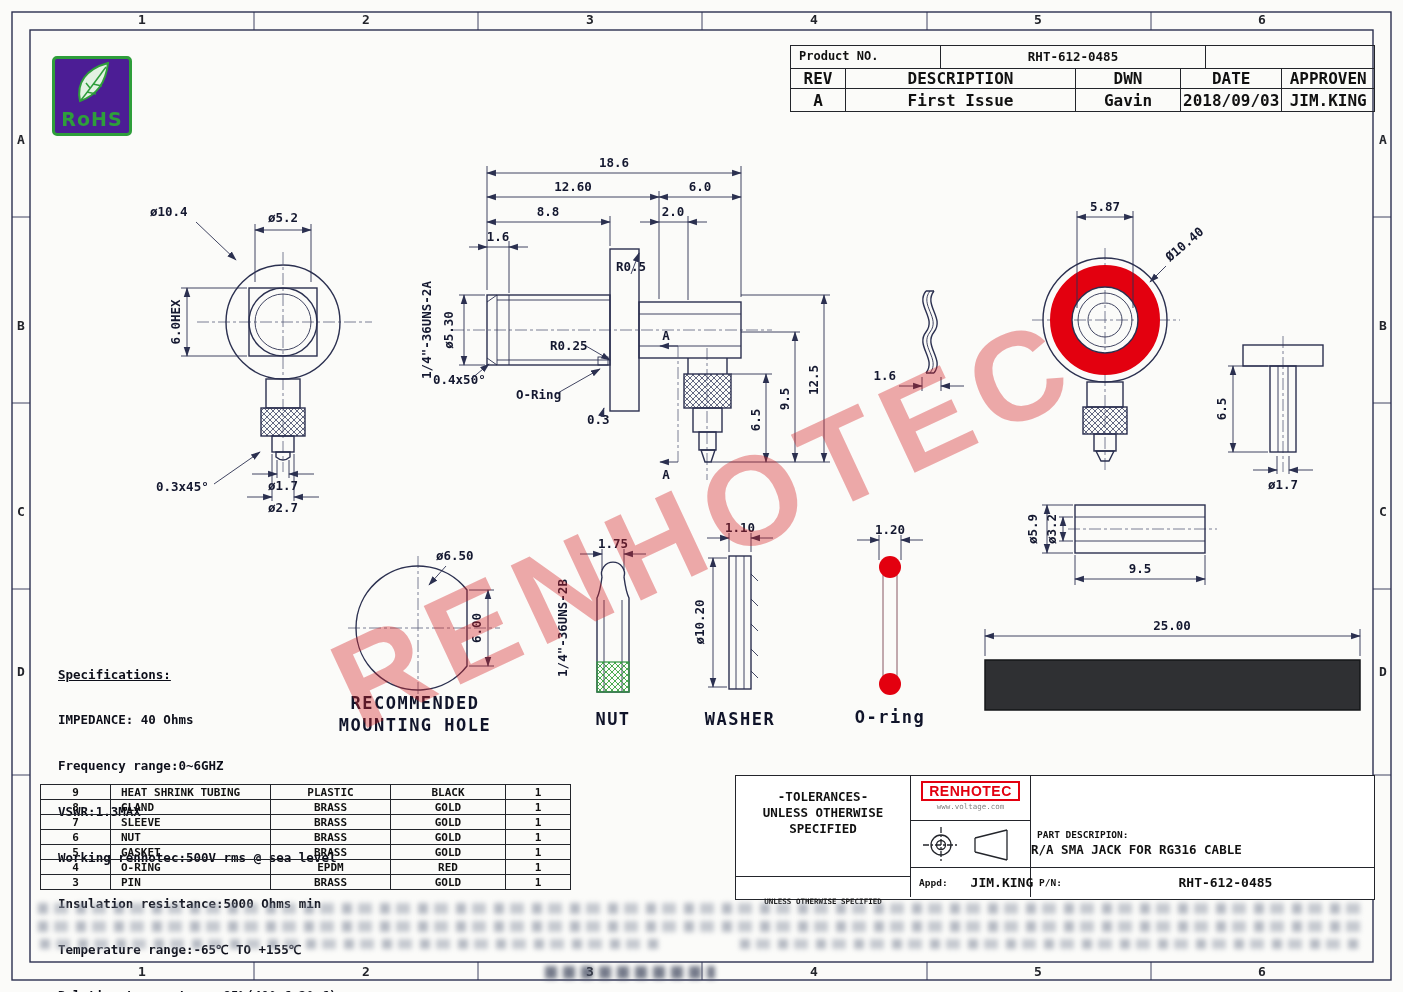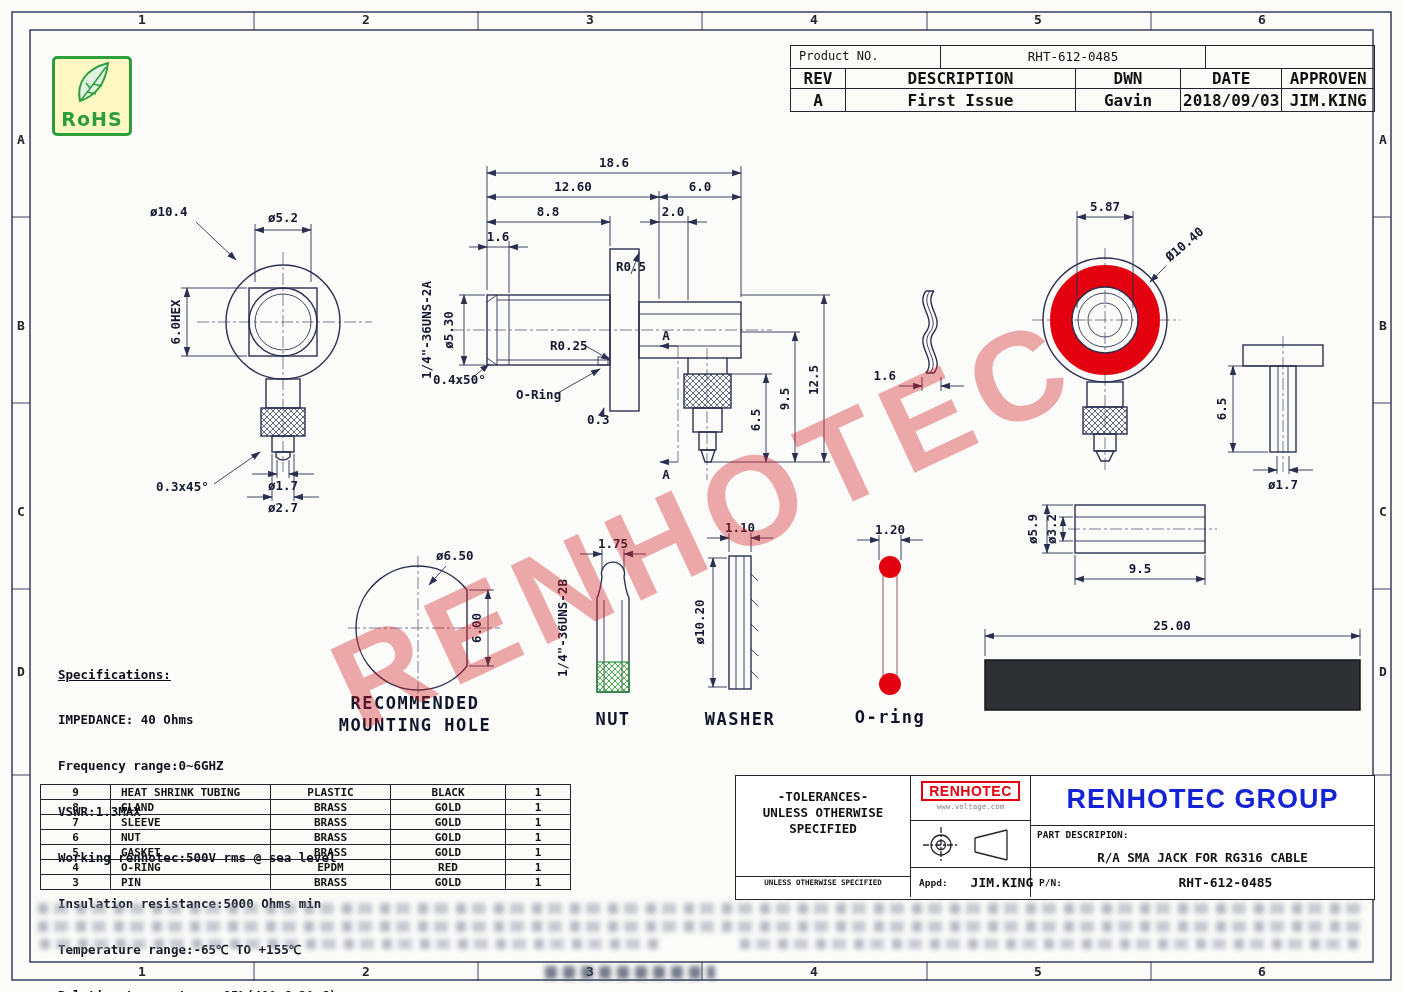--- a/index.html
+++ b/index.html
@@ -11,59 +11,59 @@
   .dimtxt{font-size:12.5px;font-weight:bold;fill:#141830}
   .lbl{font-size:17px;font-weight:bold;fill:#10142a;letter-spacing:1.5px}
   .ln{stroke:#2b3050;stroke-width:1.4;fill:none}
   .lnthin{stroke:#2b3050;stroke-width:0.9;fill:none}
   .dim{stroke:#2b3050;stroke-width:0.9;fill:none}
   .cl{stroke:#5a5f7c;stroke-width:0.8;fill:none;stroke-dasharray:12 3 3 3}
   .red{fill:#e3000f}
   .zone{position:absolute;width:18px;height:18px;font-size:13px;font-weight:bold;
         text-align:center;line-height:18px;color:#23252b}
   
-  .rohs{width:80px;height:80px;border:3px solid #2e9e3b;border-radius:5px;text-align:center;background:#fef9c3}
+  .rohs{width:80px;height:80px;border:3px solid #2e9e3b;border-radius:5px;text-align:center;background:#4c1d95}
   .rohs-text{font-weight:bold;font-size:19px;color:#2e9e3b;letter-spacing:1px;margin-top:-5px;
              font-family:"DejaVu Sans","Liberation Sans",sans-serif}
   
   .revblock{width:585px}
   .revrow1{display:flex;height:23px;border:1.3px solid #23252b;border-bottom:none;
-           font-size:12px;font-weight:normal}
+           font-size:12px;font-weight:bold}
   .revrow1>div{border-right:1.3px solid #23252b;padding:3px 8px}
   .revrow1 .c2{width:265px;text-align:center;font-size:12.5px}
   .revrow1 .c3{flex:1;border-right:none}
   .revtbl{border-collapse:collapse;width:585px;font-size:16px;font-weight:bold}
   .revtbl th,.revtbl td{border:1.3px solid #23252b;text-align:center;padding:0 2px}
   .revtbl th{height:18px}
   .revtbl td{height:23px}
   
   .specs{font-size:12.5px;font-weight:bold;line-height:15.3px;color:#0d0f1a;white-space:pre}
   .specs-title{text-decoration:underline}
   
   .parts{border-collapse:collapse;font-size:11px;font-weight:bold}
   .parts td{border:1.1px solid #23252b;height:15px;text-align:center;padding:0 2px}
   .parts td.nm{text-align:left;padding-left:10px}
   
   .tblock{width:640px;height:125px;border:1.8px solid #23252b;background:#fff}
   .tb-cell{position:absolute}
   .tol{font-size:12.5px;font-weight:bold;text-align:center;padding-top:13px;line-height:16px}
   .tol-small{position:absolute;bottom:0;left:0;width:100%;height:21px;border-top:1.2px solid #23252b;
-             text-align:center;font-size:7.5px;font-weight:bold;padding-top:1px}
+             text-align:center;font-size:7.5px;font-weight:bold;padding-top:20px}
   .logo-wrap{text-align:center;padding-top:5px}
   .logo-red{display:inline-block;padding:0 6px;border:2px solid #e3000f;color:#e3000f;
             font-weight:bold;font-size:14px;letter-spacing:.5px;
             font-family:"Liberation Sans","DejaVu Sans",sans-serif}
   .logo-url{font-size:7.5px;color:#838383;margin-top:1px}
   .pln{fill:none;stroke:#23252b;stroke-width:1.3}
   .rowcell{display:flex;align-items:center;gap:23px;padding:0 8px}
   .small-label{font-size:9.5px;font-weight:bold}
   .val{font-size:13px;font-weight:bold;flex:1;text-align:center}
   .group-name{font-weight:bold;font-size:27px;color:#1523d6;text-align:center;padding-top:8px;
               letter-spacing:1px;font-family:"Liberation Sans","DejaVu Sans",sans-serif}
-  .desc-val{font-size:12.5px;font-weight:bold;text-align:center;margin-top:24px}
+  .desc-val{font-size:12.5px;font-weight:bold;margin-top:16px}
   .abs-tl{position:absolute;left:6px;top:3px}
   
   .watermark{position:absolute;left:230px;top:450px;width:950px;text-align:center;
              font-size:126px;font-weight:bold;letter-spacing:12px;color:rgba(213,34,38,.38);
              transform:rotate(-25deg);pointer-events:none;z-index:40;
              font-family:"Liberation Sans","DejaVu Sans",sans-serif}
   
   .blur-band{position:absolute;z-index:50;filter:blur(2.6px);opacity:.55;pointer-events:none;
     background:repeating-linear-gradient(90deg,#7c8496 0 10px,transparent 10px 16px,#99a0ae 16px 30px,transparent 30px 38px)}
   .blur-dark{opacity:.75;background:repeating-linear-gradient(90deg,#4a5166 0 12px,transparent 12px 18px)}
@@ -452,23 +452,20 @@
         <circle cx="26" cy="20" r="10" class="pln"></circle>
         <circle cx="26" cy="20" r="4.5" class="pln"></circle>
         <path class="pln" d="M8,20 H44 M26,2 V38" stroke-dasharray="6 2 2 2"></path>
         <path class="pln" d="M60,13 L92,5 M60,27 L92,35 M60,13 V27 M92,5 V35"></path>
       </svg>
     </div>
     <div class="tb-cell rowcell" style="left:175px;top:92px;width:120px;height:29px;border-right:1.4px solid #23252b">
       <span class="small-label">Appd:</span>
       <span class="val">JIM.KING</span>
     </div>
-    <div class="tb-cell" style="left:295px;top:0;width:343px;height:50px;border-bottom:1.4px solid #23252b">
-      <div class="group-name">RENHOTEC GROUP</div>
-    </div>
     <div class="tb-cell" style="left:295px;top:50px;width:343px;height:42px;border-bottom:1.4px solid #23252b">
       <div class="small-label abs-tl">PART DESCRIPION:</div>
       <div class="desc-val">R/A SMA JACK FOR RG316 CABLE</div>
     </div>
     <div class="tb-cell rowcell" style="left:295px;top:92px;width:343px;height:29px">
       <span class="small-label">P/N:</span>
       <span class="val">RHT-612-0485</span>
     </div>
   </div>
 

